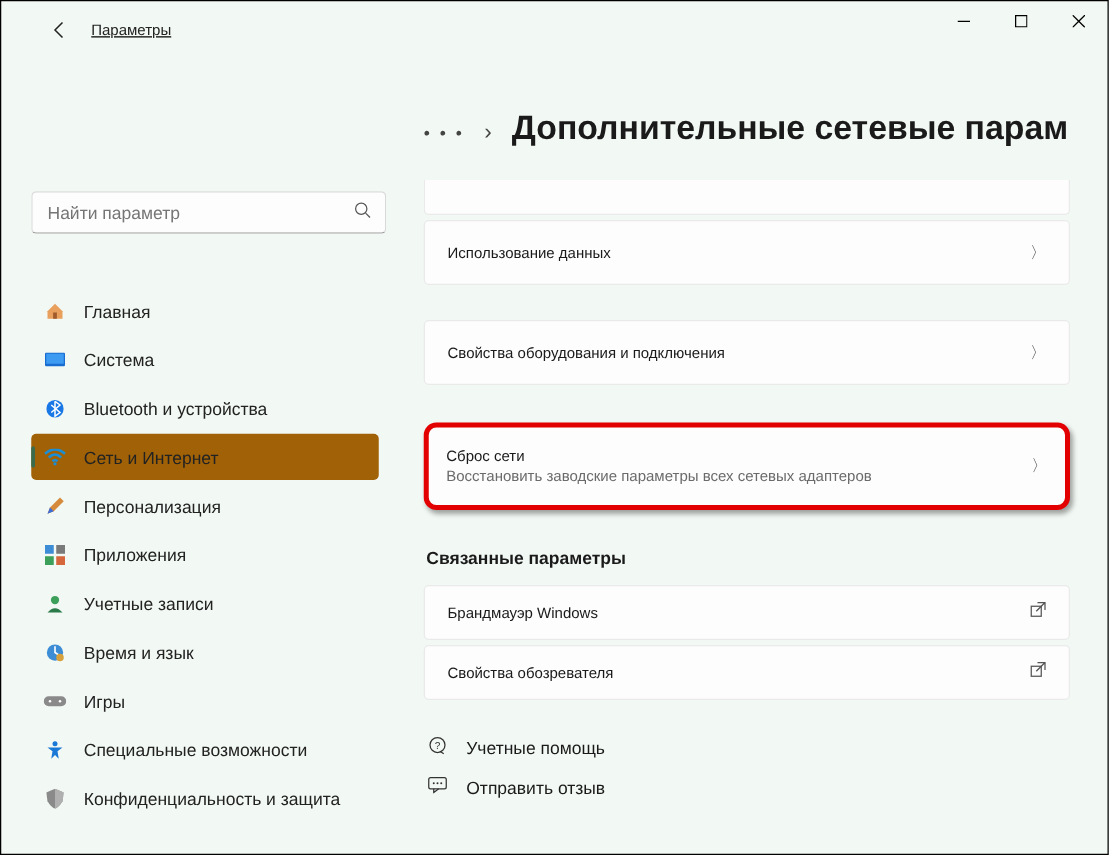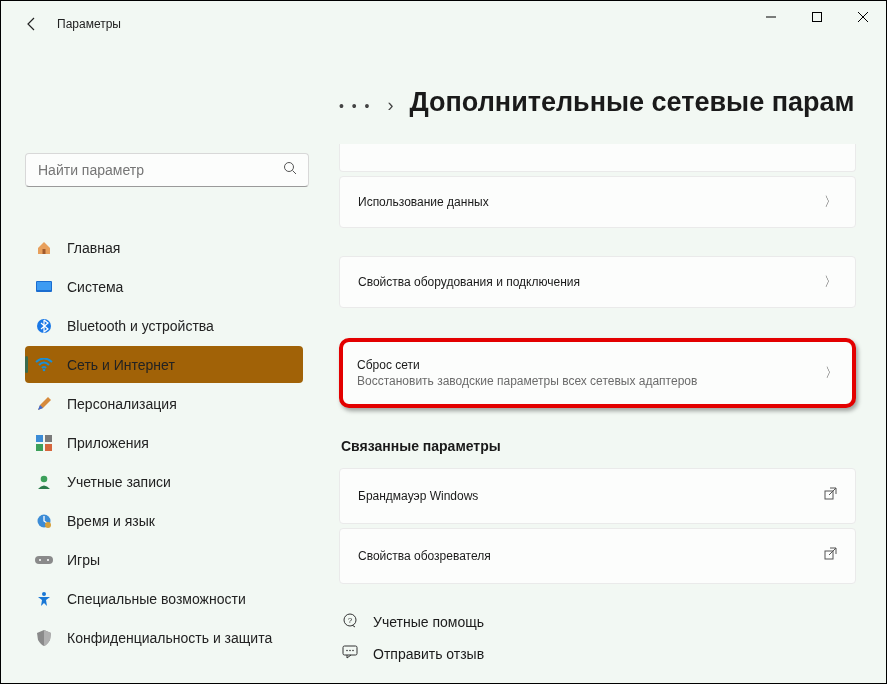--- a/index.html
+++ b/index.html
@@ -7,21 +7,22 @@
   body {
     font-family: "Segoe UI", -apple-system, sans-serif;
     background: #f2f8f3;
     border: 1px solid #000;
     position: relative;
   }
   .titlebar {
     height: 46px;
     display: flex;
     align-items: center;
-    padding-left: 12px;
+    padding-left: 28px;
+    text-decoration: underline;
   }
   .back-btn {
     width: 38px; height: 38px;
     display: flex; align-items: center; justify-content: center;
     cursor: pointer;
     font-size: 16px;
     color: #333;
   }
   .app-title {
     font-size: 12px;
@@ -128,21 +129,21 @@
     font-size: 27px;
     font-weight: 600;
     color: #1a1a1a;
     white-space: nowrap;
   }
   
   .card {
     background: #fcfdfc;
     border: 1px solid #eaeaea;
     border-radius: 4px;
-    height: 56px;
+    height: 44px;
     margin-bottom: 4px;
     padding: 0 18px;
     display: flex;
     align-items: center;
     cursor: pointer;
   }
   .card-thin { height: 52px; }
   .card-stub {
     height: 28px;
     background: #fcfdfc;

